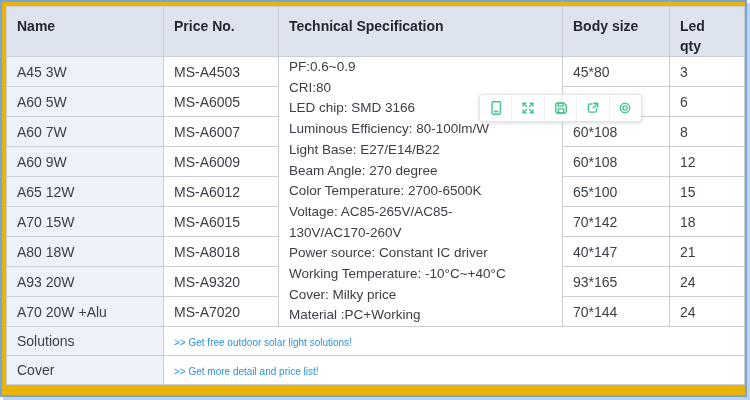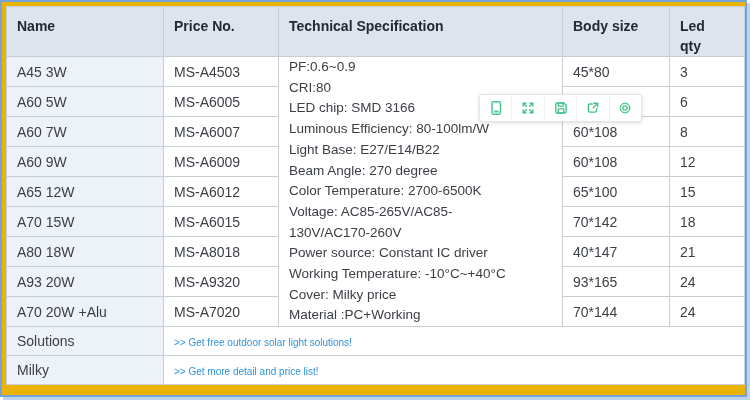--- a/index.html
+++ b/index.html
@@ -189,21 +189,21 @@
         <td class="body-cell">70*144</td>
         <td class="qty-cell">24</td>
       </tr>
       <tr class="bottom-row">
         <td class="label-cell">Solutions</td>
         <td class="link-cell" colspan="4">
           <a class="table-link">&gt;&gt; Get free outdoor solar light solutions!</a>
         </td>
       </tr>
       <tr class="bottom-row">
-        <td class="label-cell">Milky</td>
+        <td class="label-cell">Cover</td>
         <td class="link-cell" colspan="4">
           <a class="table-link">&gt;&gt; Get more detail and price list!</a>
         </td>
       </tr>
     </tbody>
   </table>
 </div>
 
 <div class="img-toolbar">
   <button class="tb-btn">

